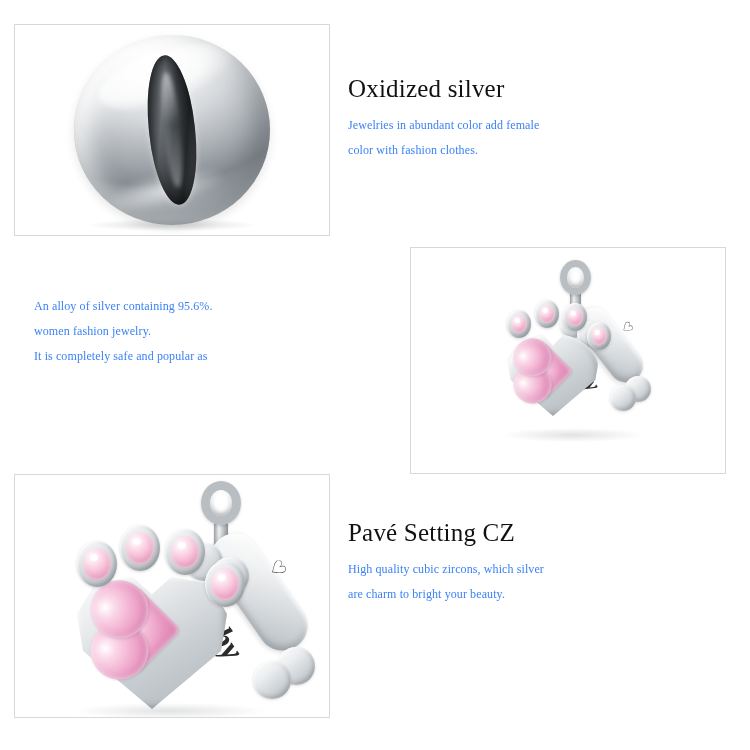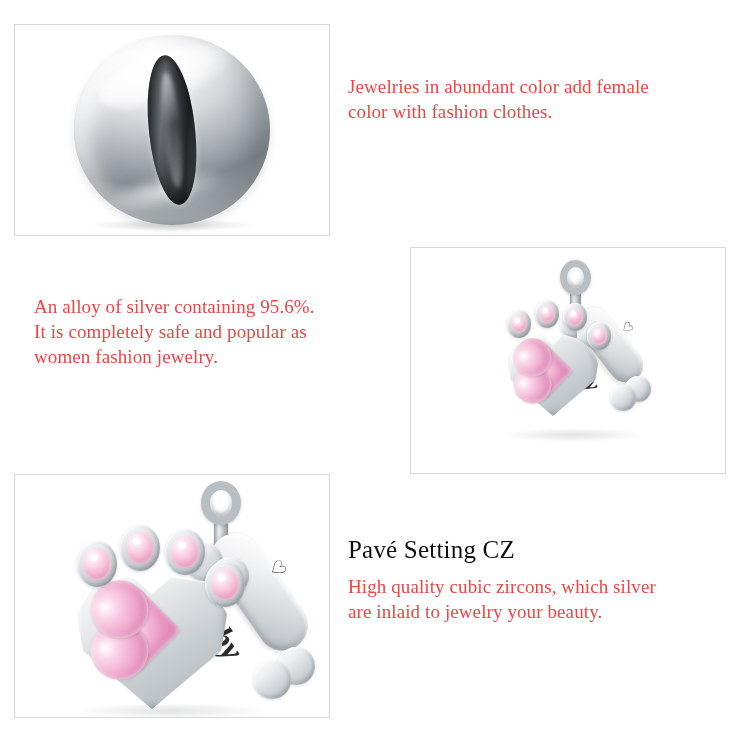--- a/index.html
+++ b/index.html
@@ -40,23 +40,23 @@
     font-family: "Liberation Serif", serif;
     font-size: 25px;
     line-height: 30px;
     color: #111111;
     font-weight: 400;
     margin: 0 0 9px 0;
     letter-spacing: .2px;
   }
   .feature-desc {
     font-family: "Liberation Serif", serif;
-    font-size: 19px;
+    font-size: 12px;
     line-height: 25px;
-    color: #ef4444;
+    color: #3b82f6;
     margin: 0;
     letter-spacing: .1px;
   }
   .feature-desc .ln { display: block; white-space: nowrap; }
 
   
   #photo-ring { left: 14px; top: 24px; width: 316px; height: 212px; }
   .ring-stage {
     position: absolute; inset: 0;
     background: #ffffff;
@@ -314,51 +314,52 @@
     transform-origin: left top;
   }
   #photo-charm-large .bone-heart {
     left: 254px; top: 82px; font-size: 19px; transform: rotate(55deg);
   }
   #photo-charm-large .charm-shadow { left: 60px; top: 228px; width: 190px; height: 16px; }
 
   
   #text-oxidized      { left: 348px; top: 74px;  width: 390px; }
   #text-sterling      { left: 34px;  top: 294px; width: 330px; }
-  #text-pave          { left: 348px; top: 535px; width: 396px; }
+  #text-pave          { left: 348px; top: 518px; width: 396px; }
 </style>
 </head>
 <body>
 
 <div class="page">
 
   <div class="photo-frame" id="photo-ring">
     <div class="ring-stage">
       <div class="ring-outer">
         <div class="ring-hl"></div>
         <div class="ring-hl2"></div>
       </div>
       <div class="ring-hole"></div>
       <div class="ring-hole-glint"></div>
       <div class="ring-shadow"></div>
     </div>
   </div>
 
   <div class="text-block" id="text-oxidized">
+    <h2 class="feature-title">Oxidized silver</h2>
     <p class="feature-desc">
       <span class="ln">Jewelries in abundant color add female</span>
       <span class="ln">color with fashion clothes.</span>
     </p>
   </div>
 
   <div class="text-block" id="text-sterling">
     <p class="feature-desc">
       <span class="ln">An alloy of silver containing 95.6%.</span>
+      <span class="ln">women fashion jewelry.</span>
       <span class="ln">It is completely safe and popular as</span>
-      <span class="ln">women fashion jewelry.</span>
     </p>
   </div>
 
   <div class="photo-frame" id="photo-charm-small">
     <div class="charm-stage">
       <div class="bail-stem"></div>
       <div class="bail-ring"></div>
 
       <div class="bone"></div>
       <div class="bone-knob bone-k1"></div>
@@ -418,17 +419,17 @@
         </div>
 
       <div class="charm-shadow"></div>
     </div>
   </div>
 
   <div class="text-block" id="text-pave">
     <h2 class="feature-title">Pavé Setting CZ</h2>
     <p class="feature-desc">
       <span class="ln">High quality cubic zircons, which silver</span>
-      <span class="ln">are inlaid to jewelry your beauty.</span>
+      <span class="ln">are charm to bright your beauty.</span>
     </p>
   </div>
 
 </div>
 
 </body></html>

